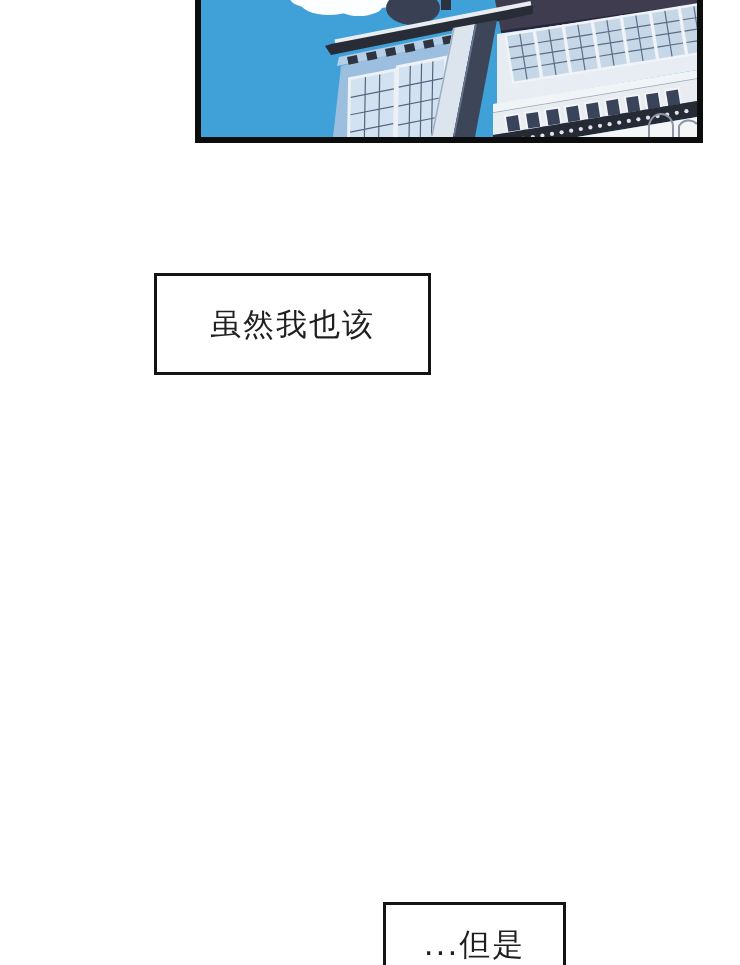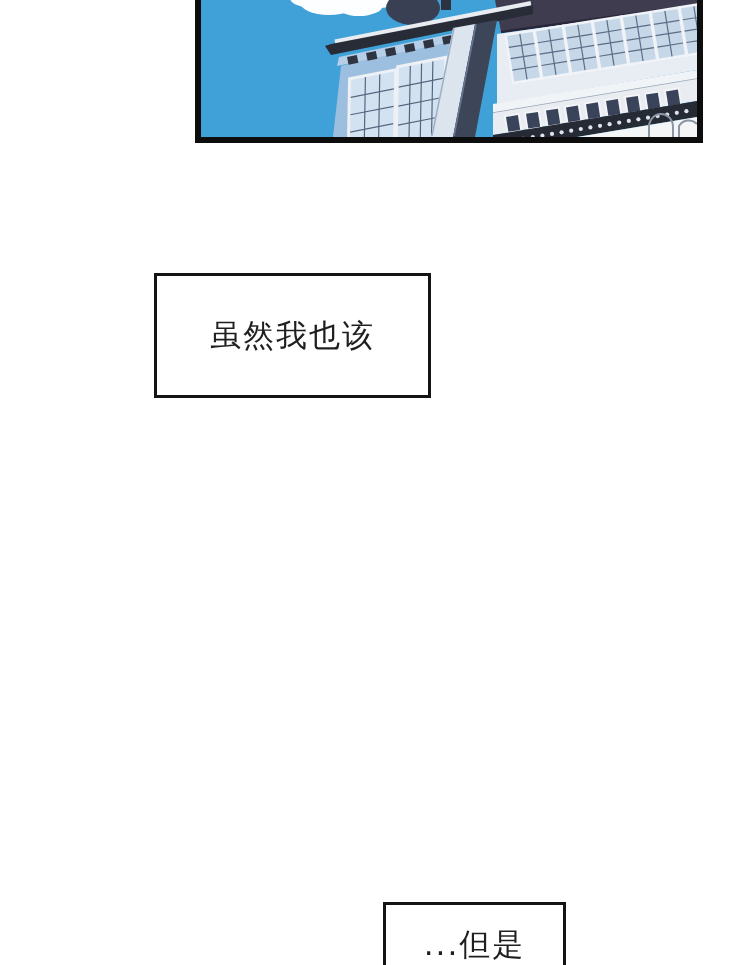--- a/index.html
+++ b/index.html
@@ -45,21 +45,21 @@
 
   
   .speech{
     position:absolute;box-sizing:border-box;background:#ffffff;
     border:3px solid #141414;
     color:#1f1f1f;
     display:flex;flex-direction:column;align-items:center;
     text-align:center;
     font-size:31px;line-height:39px;letter-spacing:2px;
   }
-  .speech-top{left:154px;top:273px;width:277px;height:125px;justify-content:center;}
+  .speech-top{left:154px;top:273px;width:277px;height:102px;justify-content:center;}
   .speech-bottom{left:383px;top:902px;width:183px;height:110px;justify-content:flex-start;padding-top:20px;}
 </style>
 </head>
 <body>
 
 <div class="page">
 
   <div class="panel">
     <svg viewBox="0 0 496 137" preserveAspectRatio="none">
 

